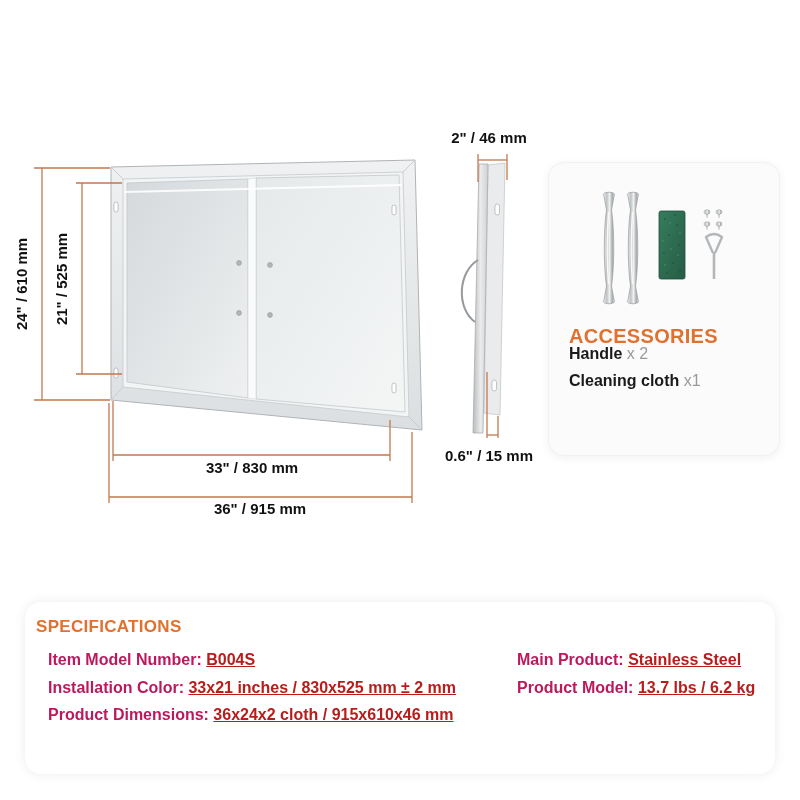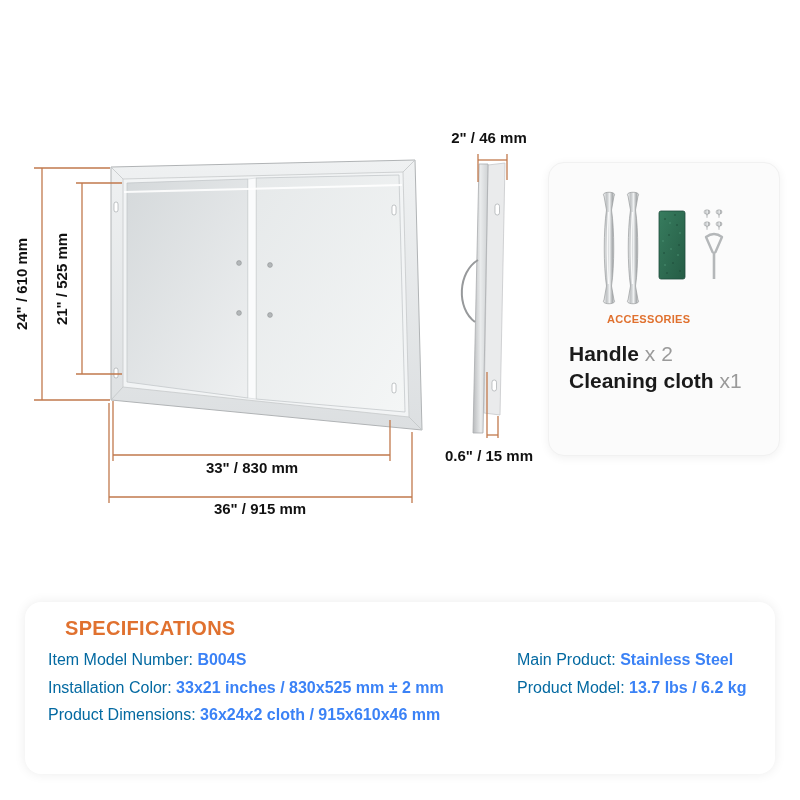--- a/index.html
+++ b/index.html
@@ -9,43 +9,43 @@
   }
   .abs{position:absolute;}
   
   .acc-card{
     left:548px;top:162px;width:232px;height:294px;
     background:#fbfbfb;border:1px solid #f1f1f1;border-radius:16px;
     box-shadow:0 2px 10px rgba(0,0,0,0.06);
     box-sizing:border-box;
   }
   .acc-title{
-    position:absolute;left:20px;top:150px;
-    font-size:11px;font-weight:bold;color:#E0712F;letter-spacing:.3px;margin-left:38px;
+    position:absolute;left:20px;top:162px;
+    font-size:20px;font-weight:bold;color:#E0712F;letter-spacing:.3px;
   }
   .acc-rows{position:absolute;left:20px;top:178px;}
-  .acc-row{height:26.5px;line-height:26.5px;font-size:21px;white-space:nowrap;}
+  .acc-row{height:26.5px;line-height:26.5px;font-size:16px;white-space:nowrap;}
   .acc-name{font-weight:bold;color:#1a1a1a;}
   .acc-qty{color:#9a9a9a;}
   
   .spec-card{
     left:25px;top:602px;width:750px;height:172px;
     background:#ffffff;border-radius:16px;
     box-shadow:0 0 12px rgba(0,0,0,0.08);
     box-sizing:border-box;
   }
   .spec-title{
-    position:absolute;left:40px;top:15px;
-    font-size:20px;font-weight:bold;color:#E0712F;letter-spacing:.3px;text-align:right;
+    position:absolute;left:11px;top:15px;
+    font-size:17px;font-weight:bold;color:#E0712F;letter-spacing:.3px;text-align:right;
   }
   .spec-col-left{position:absolute;left:23px;top:44px;}
   .spec-col-right{position:absolute;left:492px;top:44px;}
   .spec-row{height:27.5px;line-height:27.5px;font-size:16px;white-space:nowrap;}
-  .spec-label{color:#0369a1;}
-  .spec-value{color:#3b82f6;font-weight:bold;}
+  .spec-label{color:#be185d;font-weight:bold;}
+  .spec-value{color:#b91c1c;font-weight:bold;text-decoration:underline;}
   
   text.dim{
     font-family:"Liberation Sans", sans-serif;
     font-size:15px;font-weight:bold;fill:#111111;
   }
 </style>
 </head>
 <body>
 
 <svg class="abs" style="left:0;top:120px;" width="470" height="415" viewBox="0 0 470 415">

